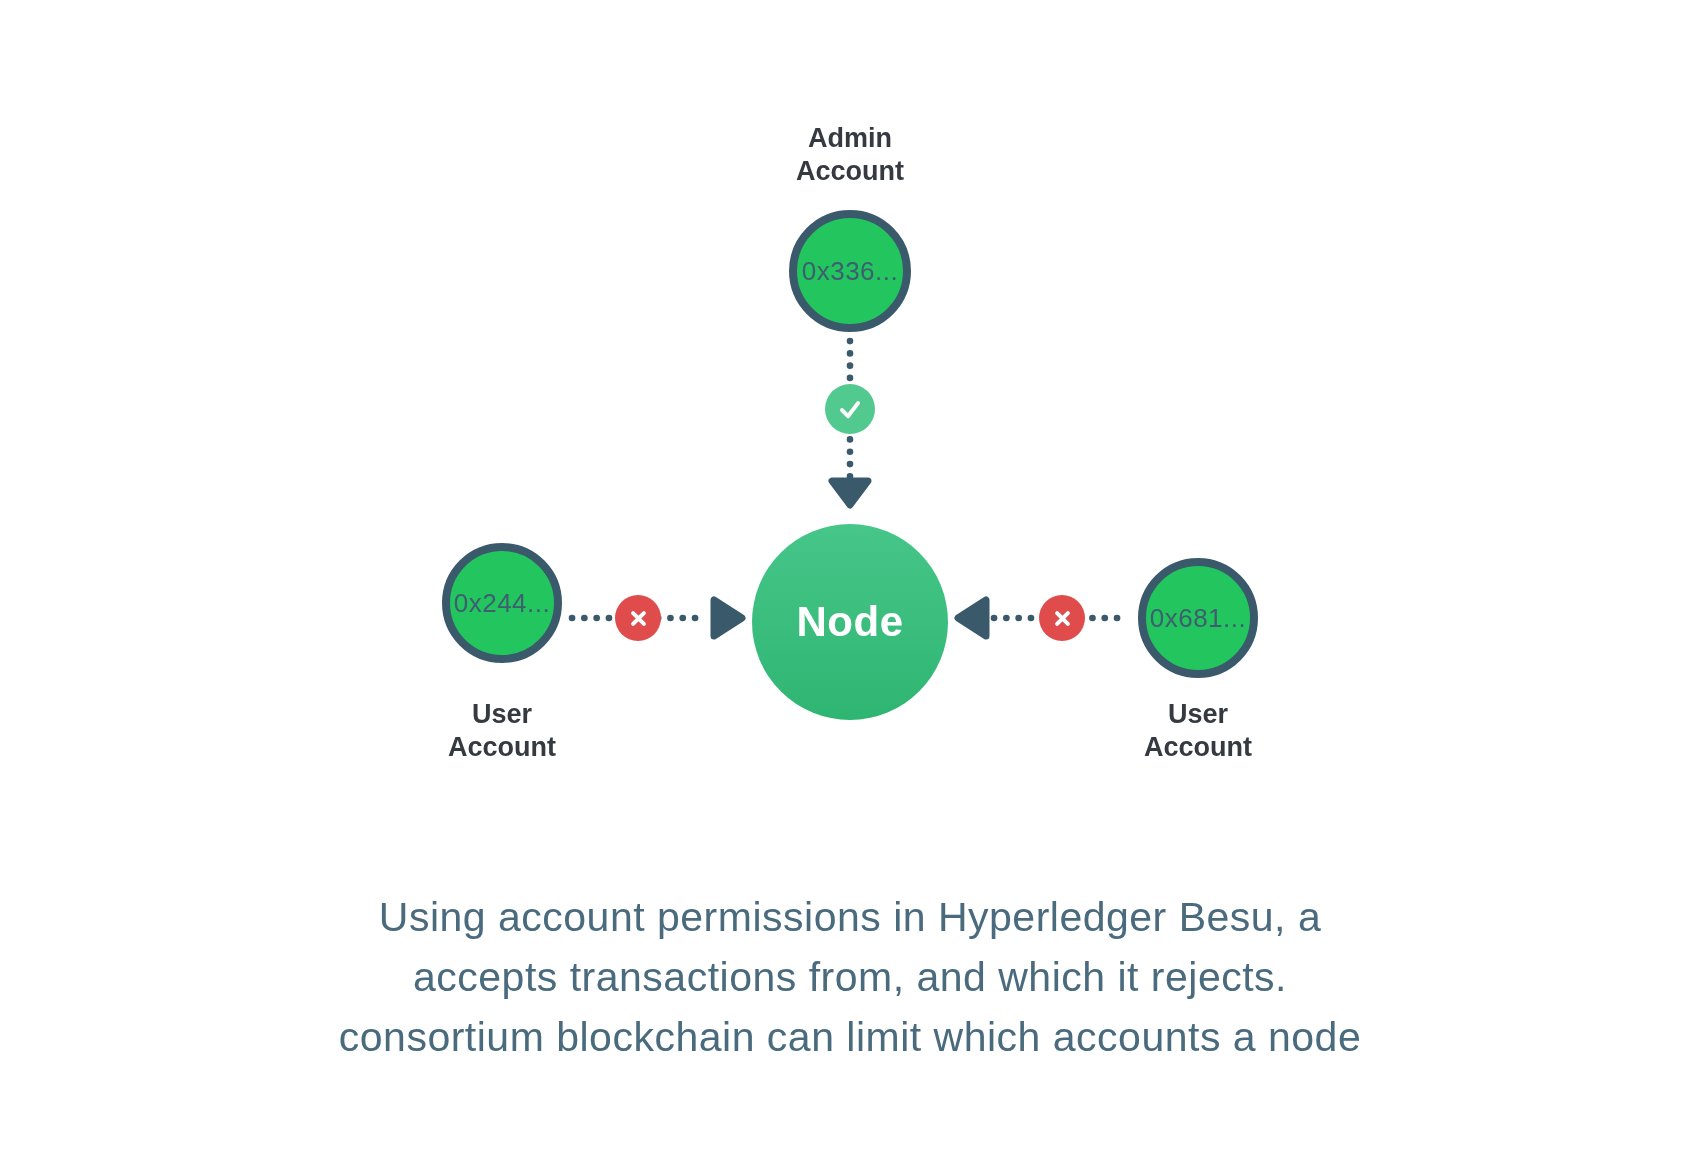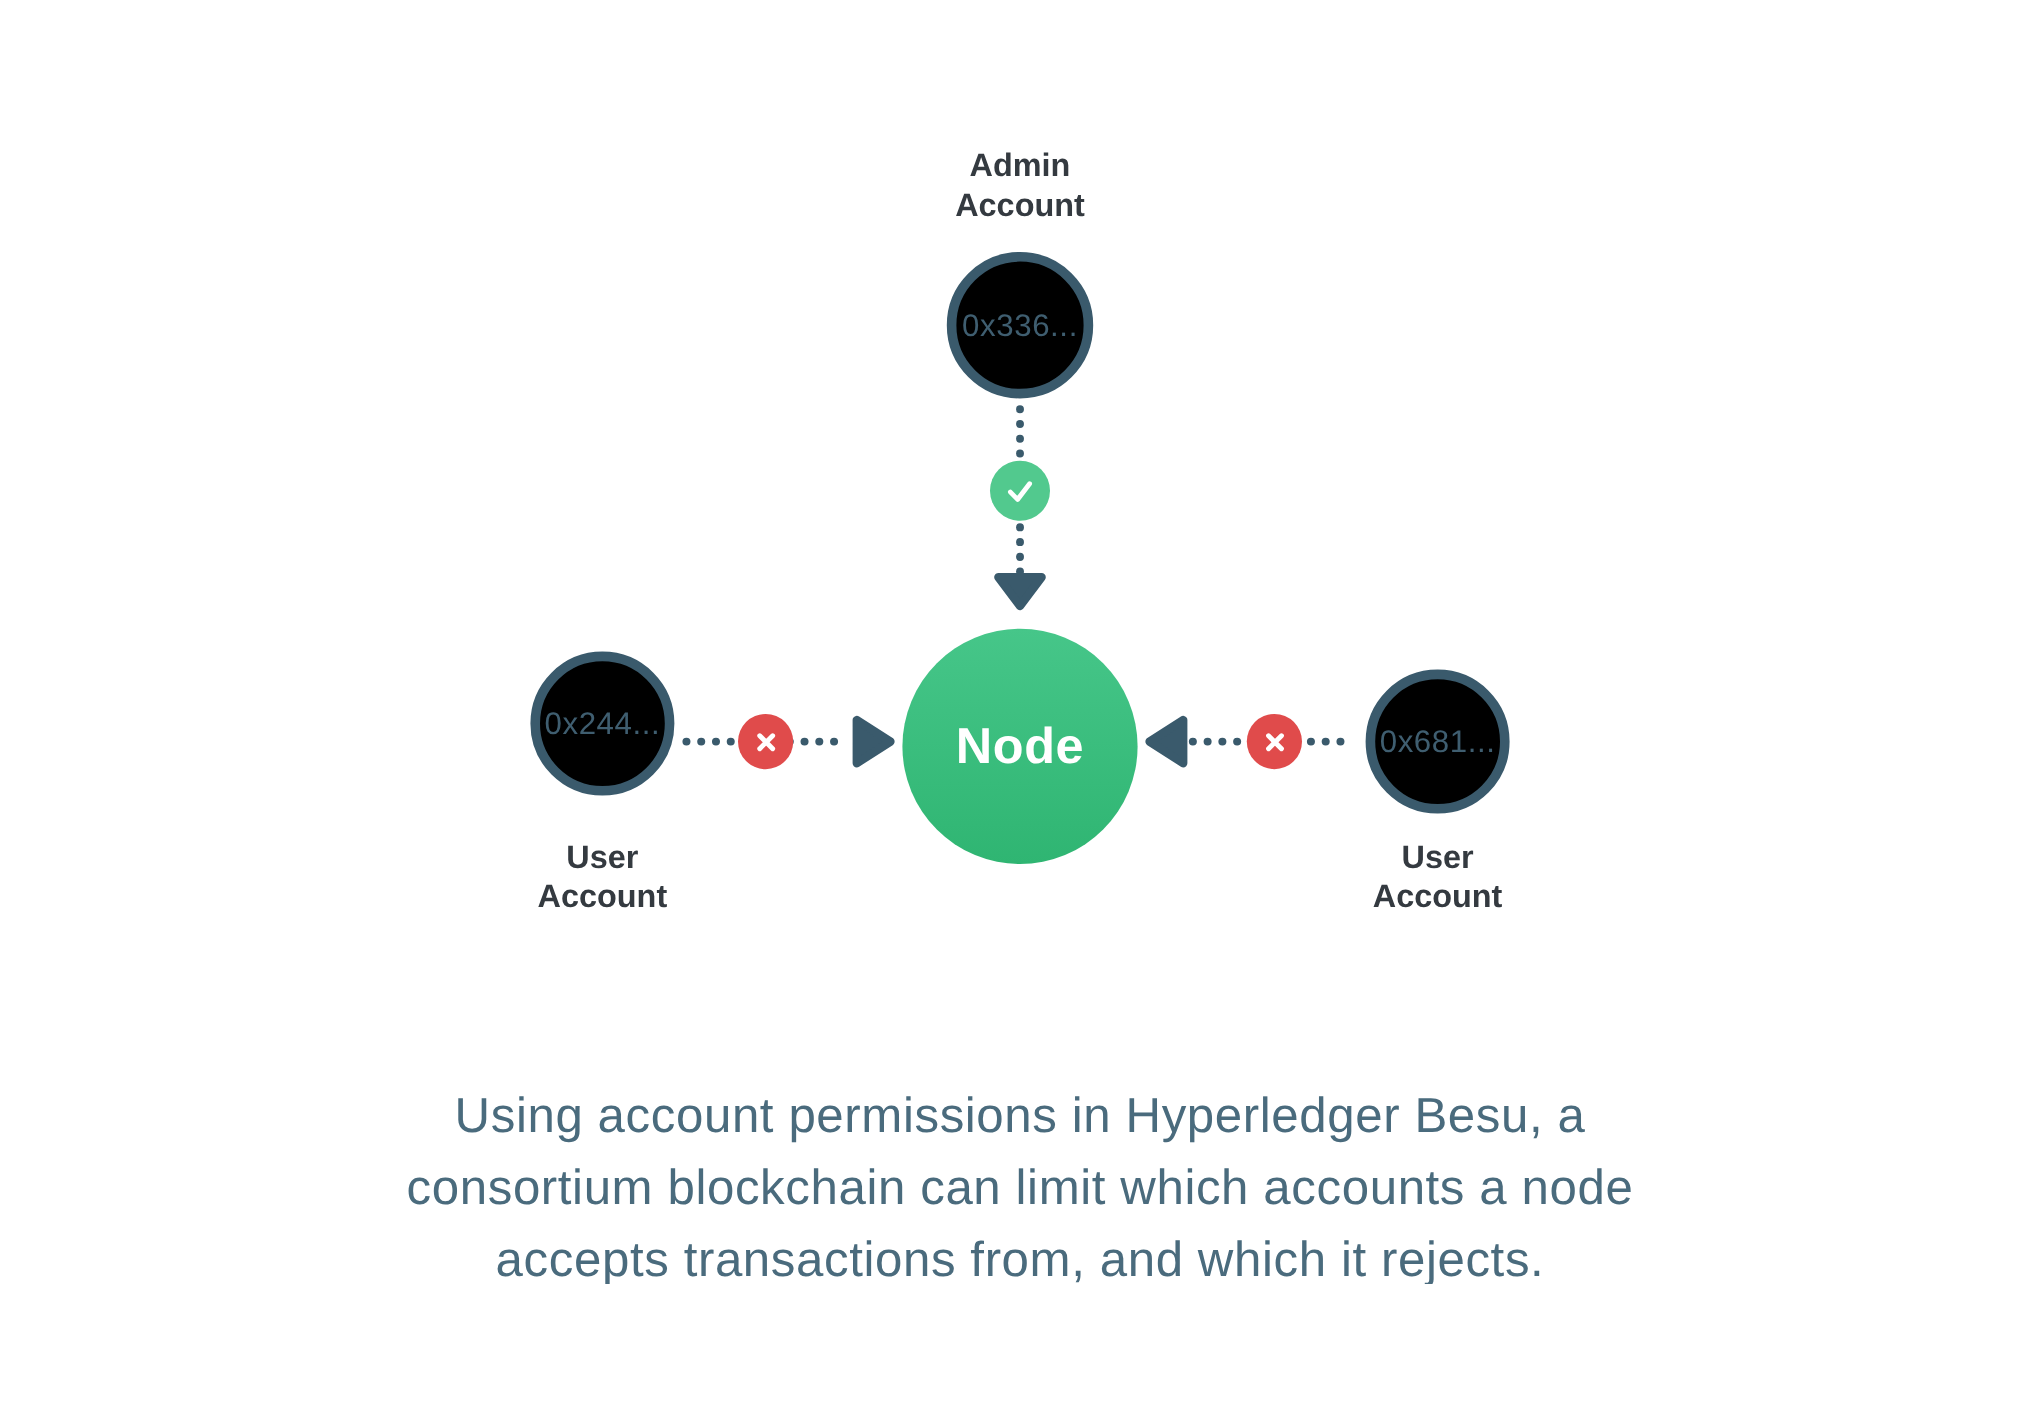--- a/index.html
+++ b/index.html
@@ -42,21 +42,21 @@
     font-size: 27px;
     line-height: 33px;
     color: #343A40;
     z-index: 2;
   }
   .acct-circle {
     position: absolute;
     box-sizing: border-box;
     border: 8px solid #3A5A6C;
     border-radius: 50%;
-    background: #000000;
+    background: #22c55e;
     display: flex;
     align-items: center;
     justify-content: center;
     z-index: 2;
     text-align: center;
   }
   .acct-circle .address {
     font-size: 26px;
     letter-spacing: 0.5px;
     color: #3F5E70;
@@ -107,21 +107,20 @@
     position: absolute;
     left: 220px; top: 887px;
     width: 1260px;
     text-align: center;
     font-weight: 300;
     font-size: 41px;
     line-height: 60px;
     letter-spacing: 0.5px;
     color: #4A6B7D;
     z-index: 2;
-    margin-top: 12px;
   }
   .caption .line { white-space: nowrap; }
 </style>
 </head>
 <body>
 
 <div class="canvas">
 
   <svg class="connectors" viewBox="0 0 1700 1170">
     <line class="dots" x1="850" y1="341" x2="850" y2="477"></line>
@@ -169,17 +168,17 @@
       <path d="M7.2 7.2 L16.8 16.8 M16.8 7.2 L7.2 16.8" fill="none" stroke="#ffffff" stroke-width="3.6" stroke-linecap="round"></path>
     </svg>
   </div>
 
   <div class="acct-label user-label-left">User Account</div>
 
   <div class="acct-label user-label-right">User Account</div>
 
   <div class="caption">
     <div class="line">Using account permissions in Hyperledger Besu, a</div>
+    <div class="line">accepts transactions from, and which it rejects.</div>
     <div class="line">consortium blockchain can limit which accounts a node</div>
-    <div class="line">accepts transactions from, and which it rejects.</div>
   </div>
 
 </div>
 
 </body></html>

